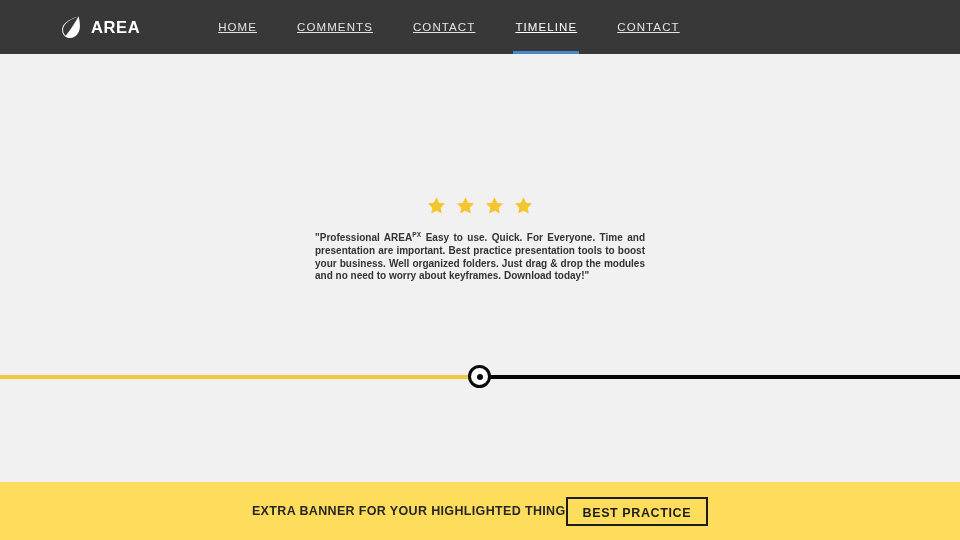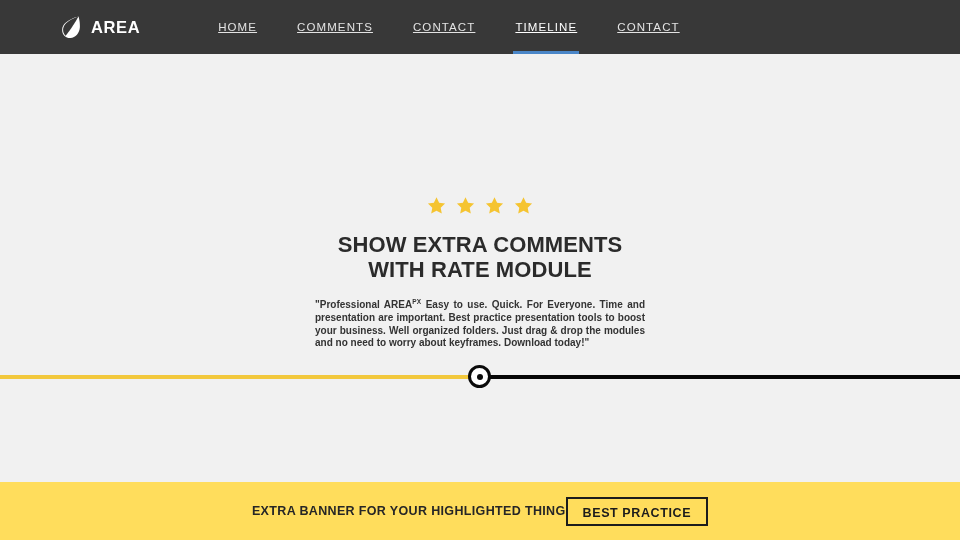--- a/index.html
+++ b/index.html
@@ -251,24 +251,20 @@
       <path d="M12 1.6 L15.3 8.5 L22.8 9.5 L17.3 14.7 L18.7 22.2 L12 18.6 L5.3 22.2 L6.7 14.7 L1.2 9.5 L8.7 8.5 Z" fill="#f5c431"></path>
     </svg>
     <svg class="star" viewBox="0 0 24 24">
       <path d="M12 1.6 L15.3 8.5 L22.8 9.5 L17.3 14.7 L18.7 22.2 L12 18.6 L5.3 22.2 L6.7 14.7 L1.2 9.5 L8.7 8.5 Z" fill="#f5c431"></path>
     </svg>
     <svg class="star" viewBox="0 0 24 24">
       <path d="M12 1.6 L15.3 8.5 L22.8 9.5 L17.3 14.7 L18.7 22.2 L12 18.6 L5.3 22.2 L6.7 14.7 L1.2 9.5 L8.7 8.5 Z" fill="#f5c431"></path>
     </svg>
   </div>
 
-  <h1 class="hero-title">
-    <span>SHOW EXTRA COMMENTS</span><br>
-    <span>WITH RATE MODULE</span>
-  </h1>
 
   <p class="hero-copy">
     <span>"Professional AREA</span><sup>PX</sup><span> Easy to use. Quick. For Everyone. Time and presentation are important. Best practice presentation tools to boost your business. Well organized folders. Just drag &amp; drop the modules and no need to worry about keyframes. Download today!"</span>
   </p>
 
 </div>
 
 <div class="timeline">
   <div class="timeline-line-left"></div>
   <div class="timeline-line-right"></div>

